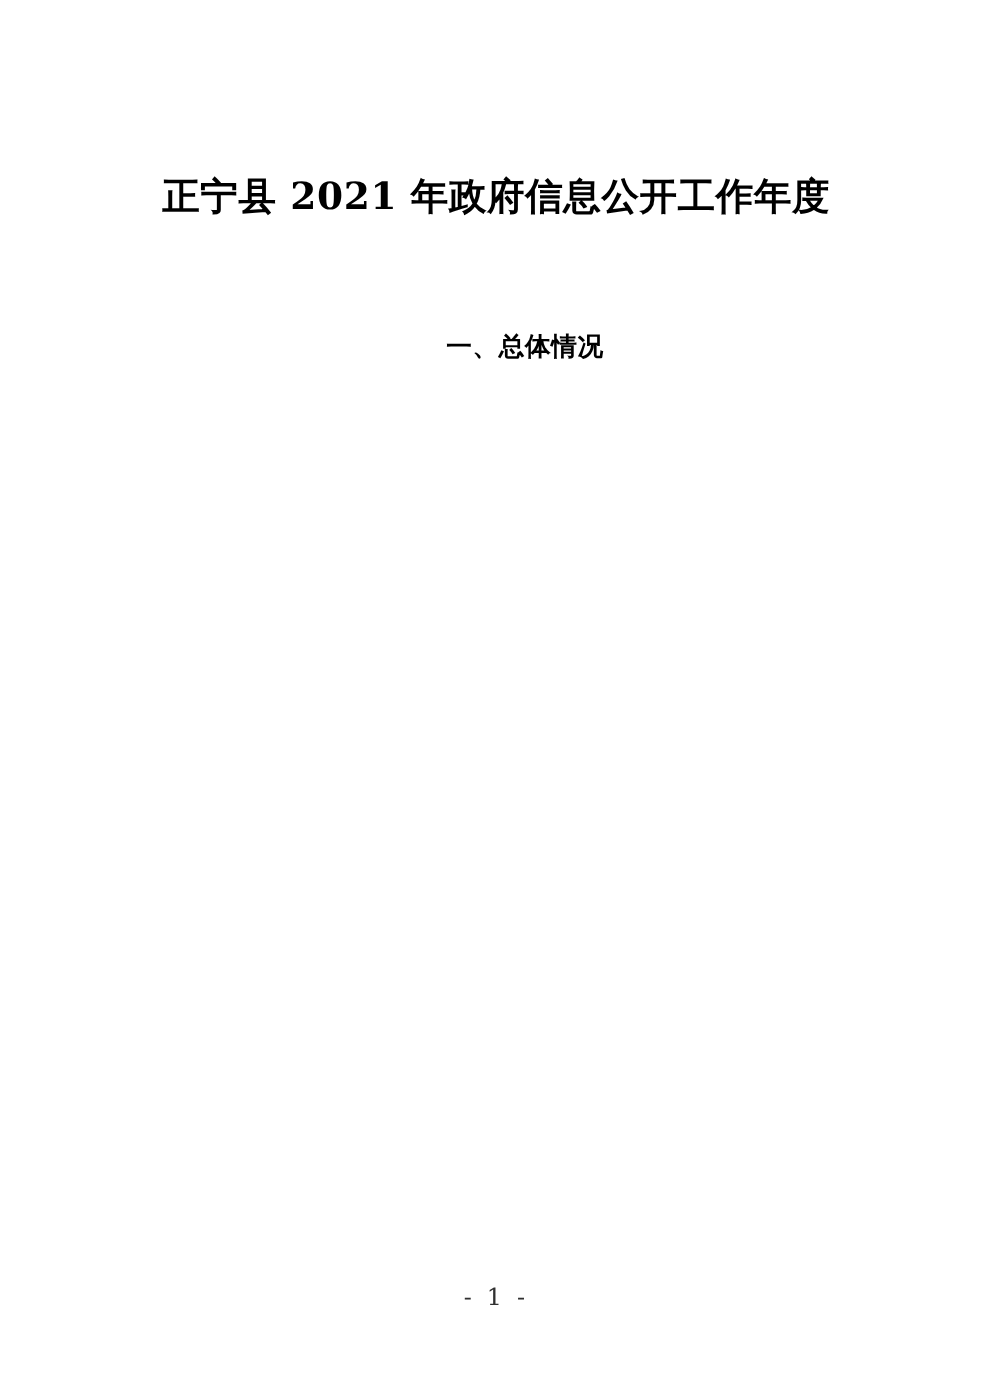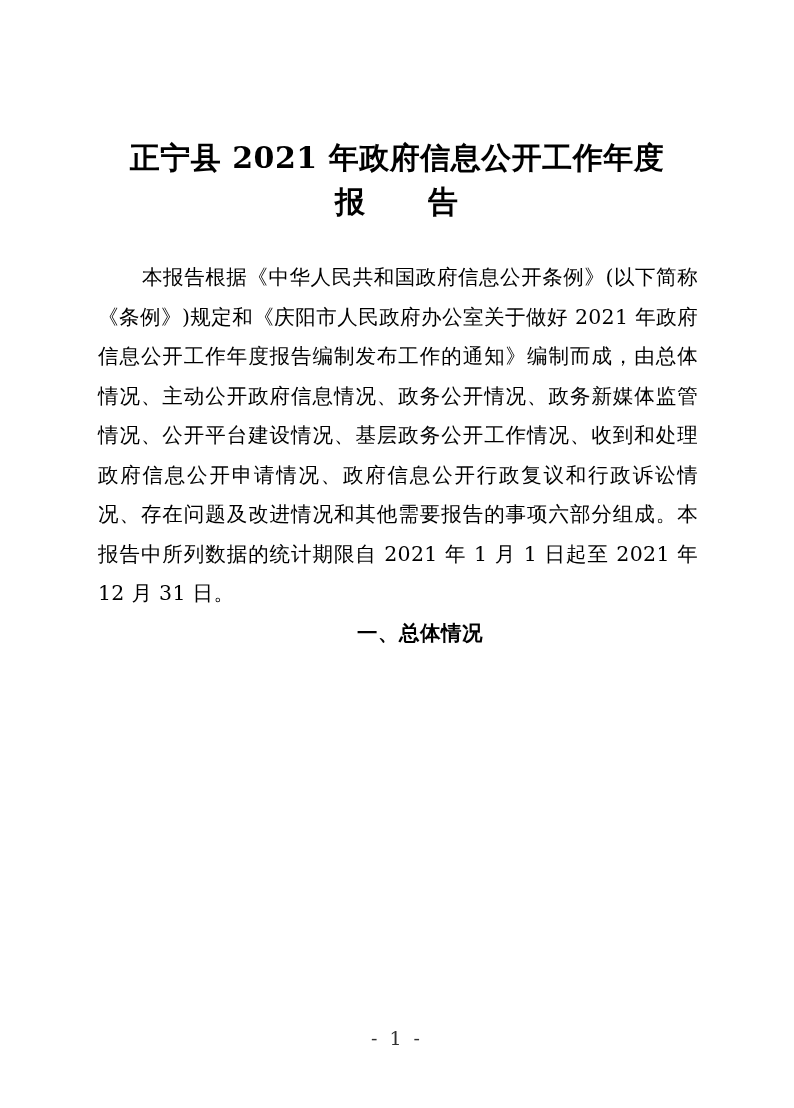--- a/index.html
+++ b/index.html
@@ -96,26 +96,24 @@
     letter-spacing: 3px;
   }
 </style>
 </head>
 <body>
 
 <div class="page">
 
   <div class="doc-title">
     <span class="title-line-1">正宁县 2021 年政府信息公开工作年度</span>
-    <span class="title-line-2">报　　告</span>
   </div>
 
   <div class="body-block">
 
-    <p class="para">本报告根据《中华人民共和国政府信息公开条例》(以下简称《条例》)规定和《庆阳市人民政府办公室关于做好 2021 年政府信息公开工作年度报告编制发布工作的通知》编制而成，由总体情况、主动公开政府信息情况、政务公开情况、政务新媒体监管情况、公开平台建设情况、基层政务公开工作情况、收到和处理政府信息公开申请情况、政府信息公开行政复议和行政诉讼情况、存在问题及改进情况和其他需要报告的事项六部分组成。本报告中所列数据的统计期限自 2021 年 1 月 1 日起至 2021 年 12 月 31 日。</p>
 
     <h2 class="section-heading">一、总体情况</h2>
 
 
   </div>
 
   <div class="page-footer">- 1 -</div>
 
 </div>
 

